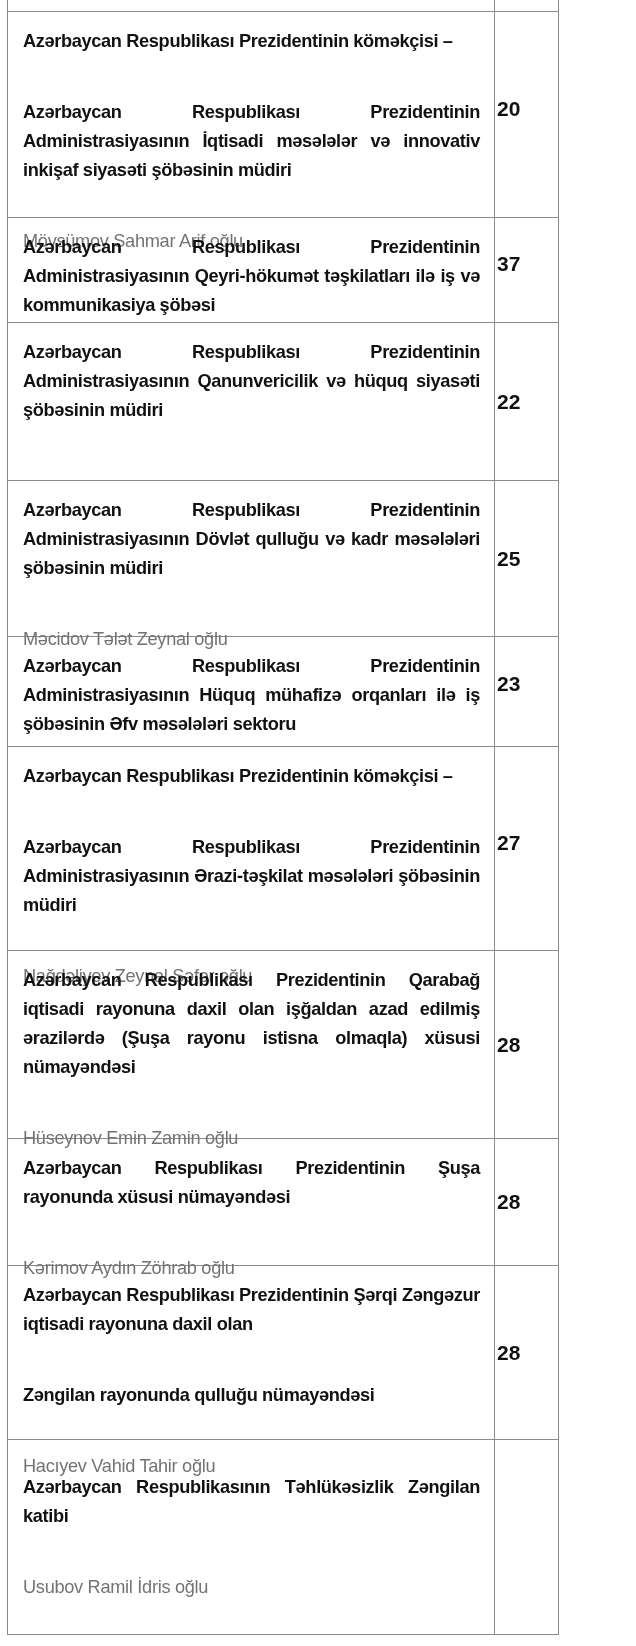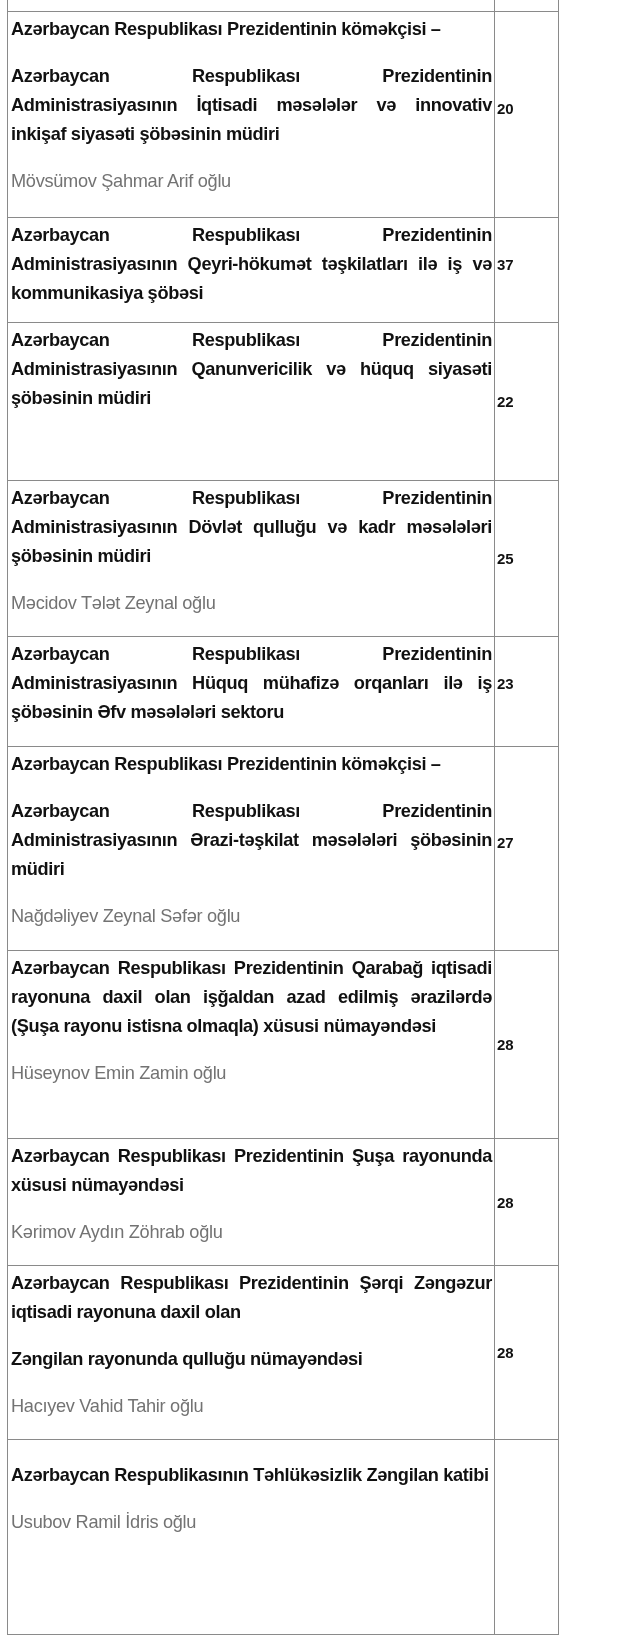--- a/index.html
+++ b/index.html
@@ -23,24 +23,24 @@
   .row.top-stub { height: 14px; }
   .cell-main {
     width: 487px; box-sizing: border-box;
     border-right: 1.5px solid #8a8a8a;
     padding: 3px 2px 0 3px;
   }
   .cell-num {
     width: 61px; box-sizing: border-box;
     display: flex; align-items: center;
     padding-left: 2px;
-    font-size: 15px; font-weight: bold;
+    font-size: 21px; font-weight: bold;
   }
   .p {
-    margin: 0; font-size: 18.2px; line-height: 29px;
+    margin: 12px; font-size: 18.2px; line-height: 29px;
     text-align: justify; text-align-last: left;
     letter-spacing: -0.35px;
   }
   .p.bold { font-weight: bold; }
   .p.name { font-weight: normal; color: #737373; letter-spacing: -0.3px; }
   .gap { height: 18px; }
 </style>
 </head>
 <body>
 

